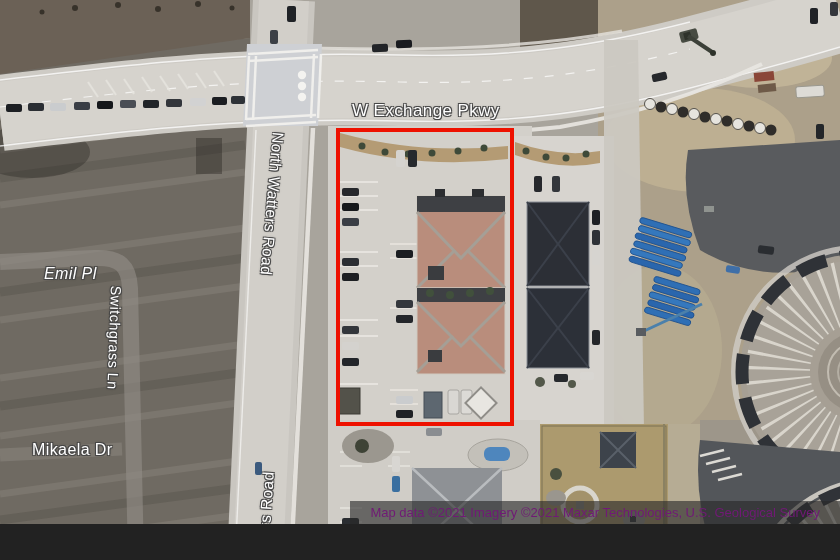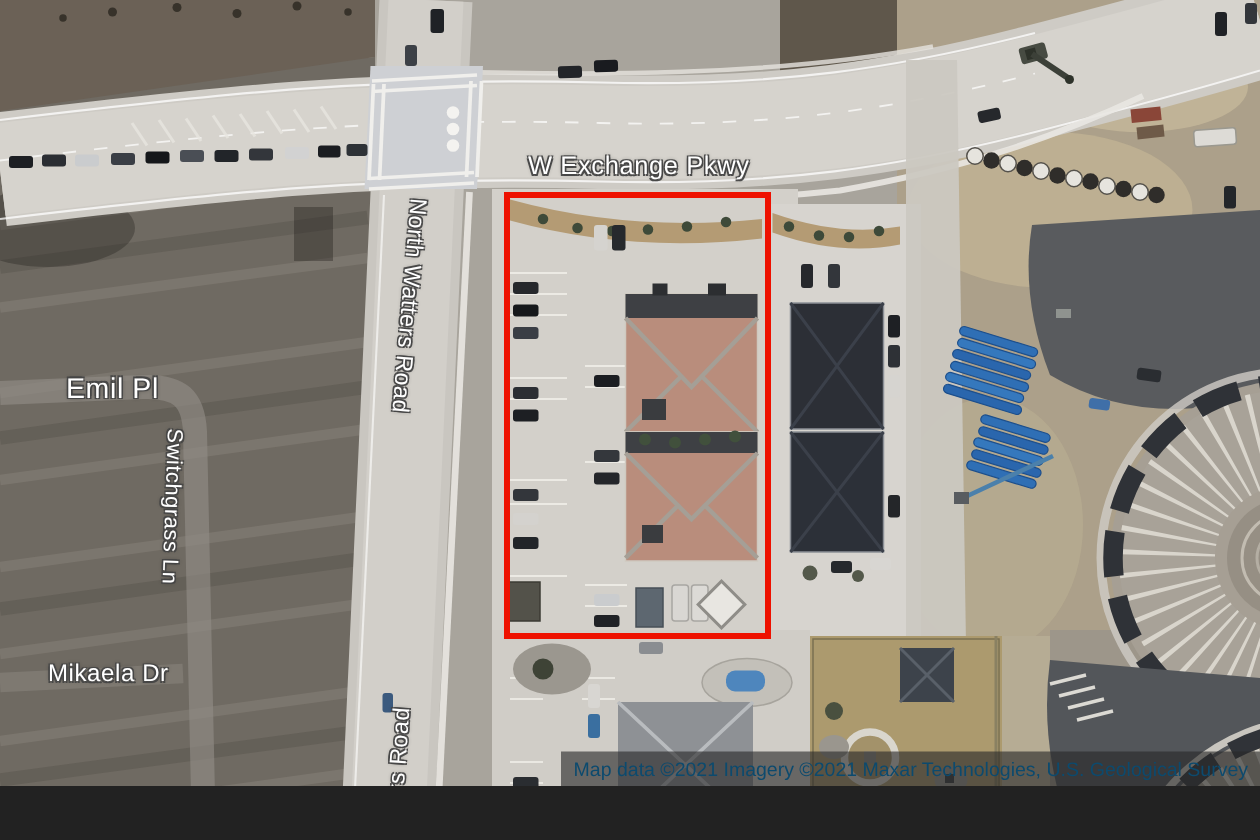--- a/index.html
+++ b/index.html
@@ -10,34 +10,34 @@
   .maplabel{position:absolute;color:#fff;font-weight:500;white-space:nowrap;
     text-shadow:-1px -1px 0 rgba(70,70,70,.95),1px -1px 0 rgba(70,70,70,.95),
                 -1px 1px 0 rgba(70,70,70,.95),1px 1px 0 rgba(70,70,70,.95),
                 0 0 3px rgba(0,0,0,.45);
     letter-spacing:.4px;pointer-events:none;}
   .lbl-exchange{left:352px;top:101px;font-size:17px;}
   .lbl-watters-upper{left:287px;top:133px;font-size:15.5px;
       transform:rotate(95deg);transform-origin:0 0;}
   .lbl-watters-lower{left:250px;top:614px;font-size:15.5px;
       transform:rotate(-86deg);transform-origin:0 0;}
-  .lbl-emil{left:44px;top:249px;font-size:19px;}
+  .lbl-emil{left:44px;top:265px;font-size:16px;font-style:italic;}
   .lbl-switchgrass{left:124px;top:286px;font-size:14.5px;
       transform:rotate(92deg);transform-origin:0 0;}
   .lbl-mikaela{left:32px;top:441px;font-size:16px;}
   
   .highlight-box{position:absolute;left:336px;top:128px;width:178px;height:298px;
     box-sizing:border-box;border:4px solid #ee1100;pointer-events:none;}
   
   .google-logo{position:absolute;left:10px;top:524px;color:#fff;font-size:27px;
     font-weight:600;letter-spacing:-.5px;
     text-shadow:0 1px 3px rgba(0,0,0,.7),0 0 2px rgba(0,0,0,.5);cursor:pointer;}
   
   .attribution{position:absolute;right:0;bottom:0;height:23px;line-height:23px;
-    padding:0 8px;background:rgba(40,40,40,.62);color:#0c4a6e;font-size:13px;
+    padding:0 20px;background:rgba(40,40,40,.62);color:#701a75;font-size:13px;
     white-space:nowrap;}
 </style>
 </head>
 <body>
 
 <div class="stage">
 
   <svg width="840" height="560" viewBox="0 0 840 560">
 
     <g>

